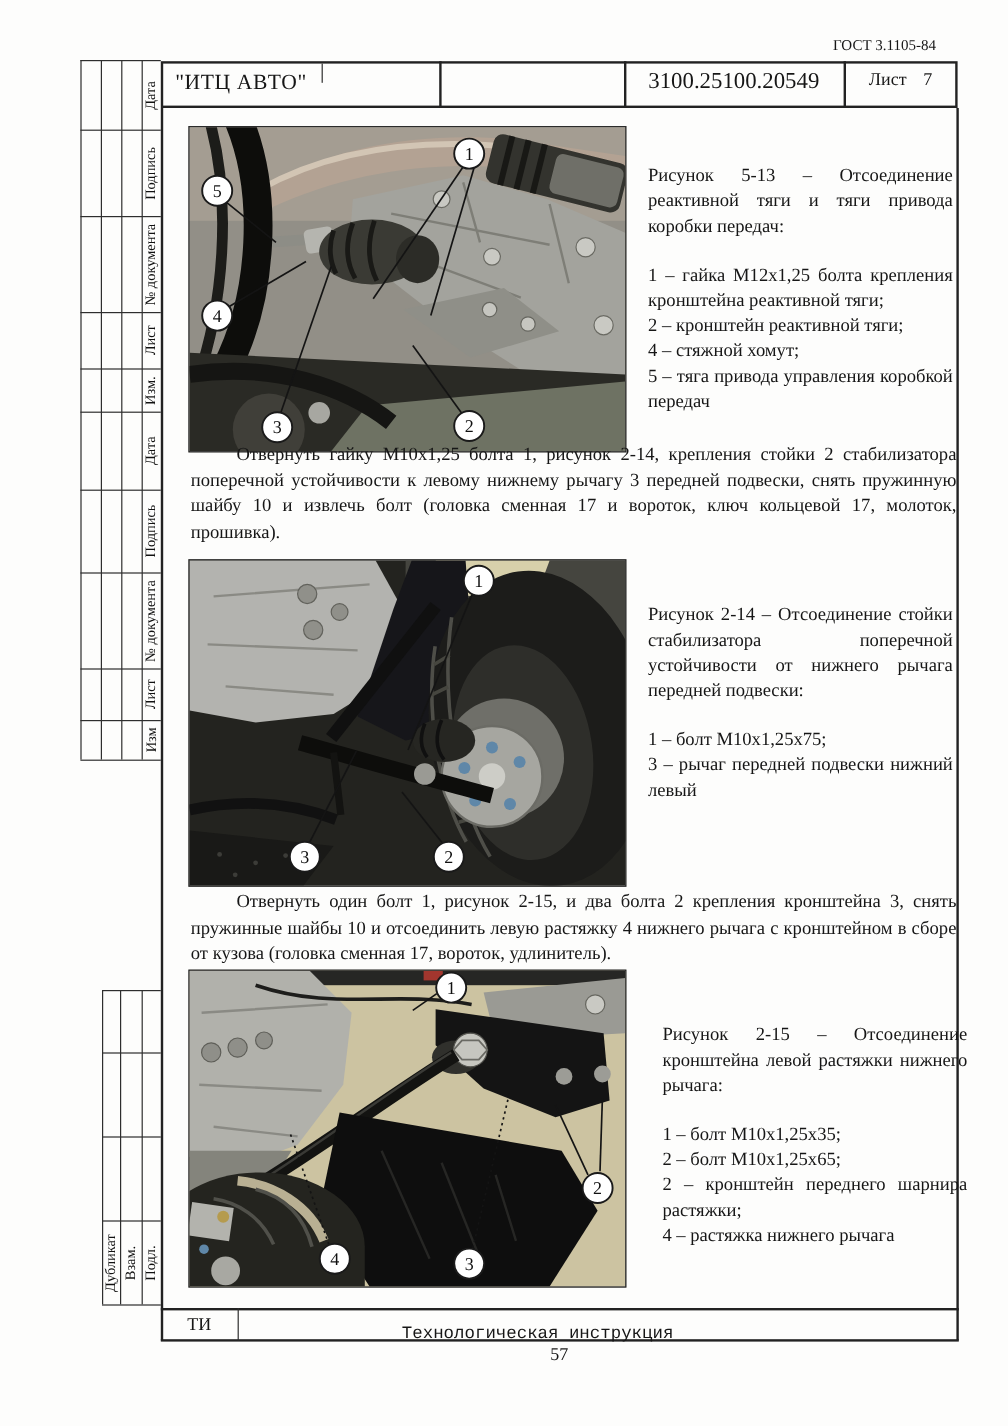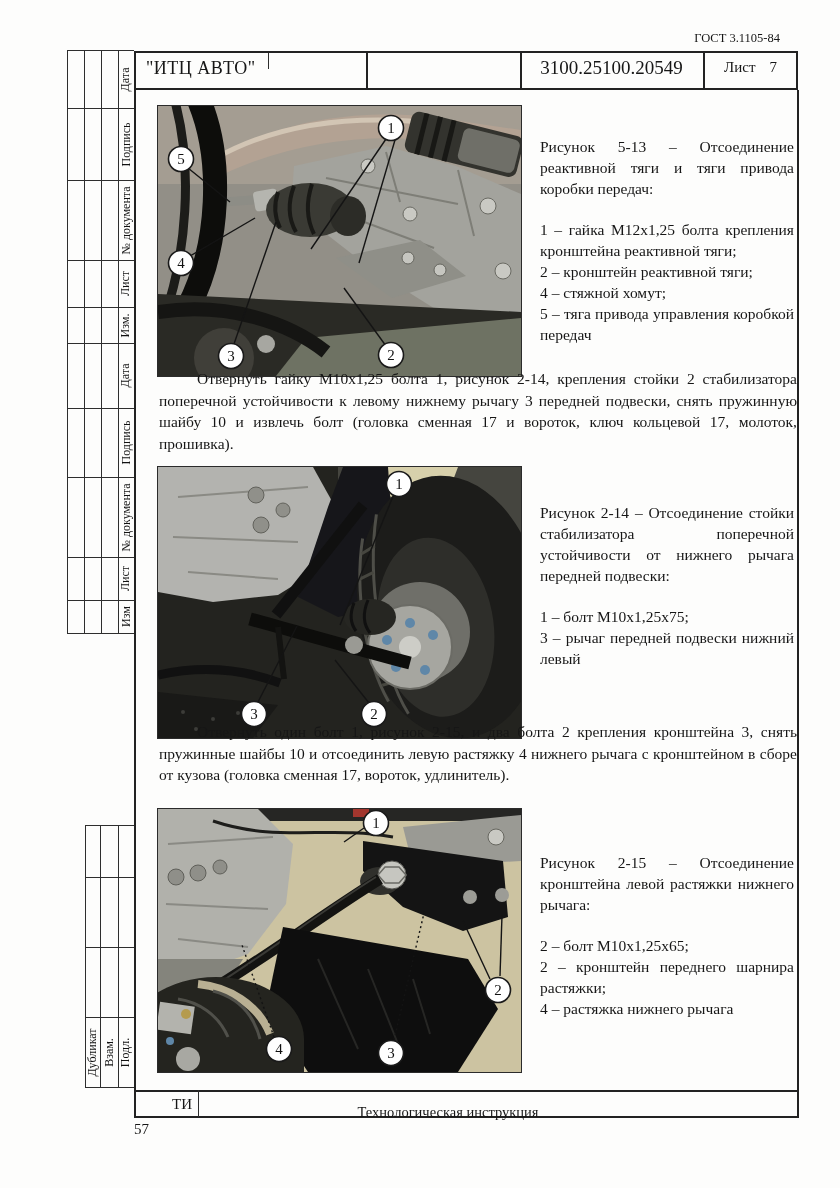--- a/index.html
+++ b/index.html
@@ -19,24 +19,24 @@
   .caption{position:absolute;left:540px;width:254px;font-size:15.5px;line-height:21px;text-align:justify;}
   .caption .cap-title{margin-bottom:20px;}
   .para{position:absolute;left:159px;width:638px;font-size:15.5px;line-height:21.5px;
         text-align:justify;text-indent:38px;}
   .photo{position:absolute;border:1px solid #2b2b2b;background:#8a8a84;}
   .ldr{stroke:#141414;stroke-width:1.4;}
   .ldrd{stroke:#141414;stroke-width:1.4;stroke-dasharray:2 3;}
   .callout-circle{fill:#ffffff;stroke:#1a1a1a;stroke-width:1.6;}
   .callout-num{font-family:"Liberation Serif",serif;font-size:15px;fill:#111;text-anchor:middle;}
   .footer-ti{position:absolute;left:134px;top:1090px;width:64px;height:29px;display:flex;
-             align-items:center;justify-content:center;font-size:15px;margin-left:16px;}
+             align-items:center;justify-content:center;font-size:15px;}
   .footer-title{position:absolute;left:198px;top:1090px;width:500px;height:44px;display:flex;
-                align-items:center;justify-content:center;font-size:14.5px;}
-  .pagenum{position:absolute;left:134px;top:1121px;width:664px;text-align:left;font-size:15px;}
+                align-items:center;justify-content:center;font-size:14.5px;font-family:Liberation Mono, monospace;}
+  .pagenum{position:absolute;left:134px;top:1121px;width:664px;text-align:center;font-size:15px;}
 </style>
 </head>
 <body>
 
 <div class="gost">ГОСТ 3.1105-84</div>
 
 <div class="abs" style="left:134px;top:51px;width:664px;height:39px;border:2px solid #222;box-sizing:border-box;"></div>
 <div class="vl" style="left:268px;top:53px;height:16px;"></div>
 <div class="vl2" style="left:366px;top:51px;height:39px;"></div>
 <div class="vl2" style="left:520px;top:51px;height:39px;"></div>
@@ -242,21 +242,21 @@
     <text class="callout-num" x="216" y="252">2</text>
   </g>
 </svg>
 
 <div class="caption" style="top:502px;">
   <div class="cap-title">Рисунок 2-14 – Отсоединение стойки стабилизатора поперечной устойчивости от нижнего рычага передней подвески:</div>
   <div>1 – болт М10х1,25х75;</div>
   <div>3 – рычаг передней подвески нижний левый</div>
 </div>
 
-<div class="para" style="top:721px;">Отвернуть один болт 1, рисунок 2-15, и два болта 2 крепления кронштейна 3, снять пружинные шайбы 10 и отсоединить левую растяжку 4 нижнего рычага с кронштейном в сборе от кузова (головка сменная 17, вороток, удлинитель).</div>
+<div class="para" style="top:741px;">Отвернуть один болт 1, рисунок 2-15, и два болта 2 крепления кронштейна 3, снять пружинные шайбы 10 и отсоединить левую растяжку 4 нижнего рычага с кронштейном в сборе от кузова (головка сменная 17, вороток, удлинитель).</div>
 
 <svg class="photo" style="left:157px;top:808px;" width="363" height="263" viewBox="0 0 363 263">
   <rect width="363" height="263" fill="#ccc3a1"></rect>
   <rect x="90" y="0" width="273" height="12" fill="#262624"></rect>
   <rect x="195" y="0" width="16" height="8" fill="#a2362e"></rect>
   <path d="M0,0 L100,0 L135,35 L128,95 L90,145 L35,165 L0,155 Z" fill="#b1b1ab"></path>
   <path d="M10,35 L115,28 M8,95 L110,100 M20,130 L90,138" stroke="#8a8a84" stroke-width="2" fill="none"></path>
   <circle cx="18" cy="68" r="8" fill="#8f8f89" stroke="#5f5f59"></circle>
   <circle cx="40" cy="64" r="8" fill="#8f8f89" stroke="#5f5f59"></circle>
   <circle cx="62" cy="58" r="7" fill="#8f8f89" stroke="#5f5f59"></circle>
@@ -297,22 +297,23 @@
   <g>
     <circle class="callout-circle" cx="233" cy="244" r="12.5"></circle>
     <text class="callout-num" x="233" y="249">3</text>
   </g>
   <g>
     <circle class="callout-circle" cx="121" cy="240" r="12.5"></circle>
     <text class="callout-num" x="121" y="245">4</text>
   </g>
 </svg>
 
-<div class="caption" style="top:852px;">
+<div class="caption" style="top:852px;margin-left:12px;">
   <div class="cap-title">Рисунок 2-15 – Отсоединение кронштейна левой растяжки нижнего рычага:</div>
+  <div>1 – болт М10х1,25х35;</div>
   <div>2 – болт М10х1,25х65;</div>
   <div>2 – кронштейн переднего шарнира растяжки;</div>
   <div>4 – растяжка нижнего рычага</div>
 </div>
 
 <div class="footer-ti">ТИ</div>
 <div class="footer-title">Технологическая инструкция</div>
 <div class="pagenum">57</div>
 
 </body></html>

